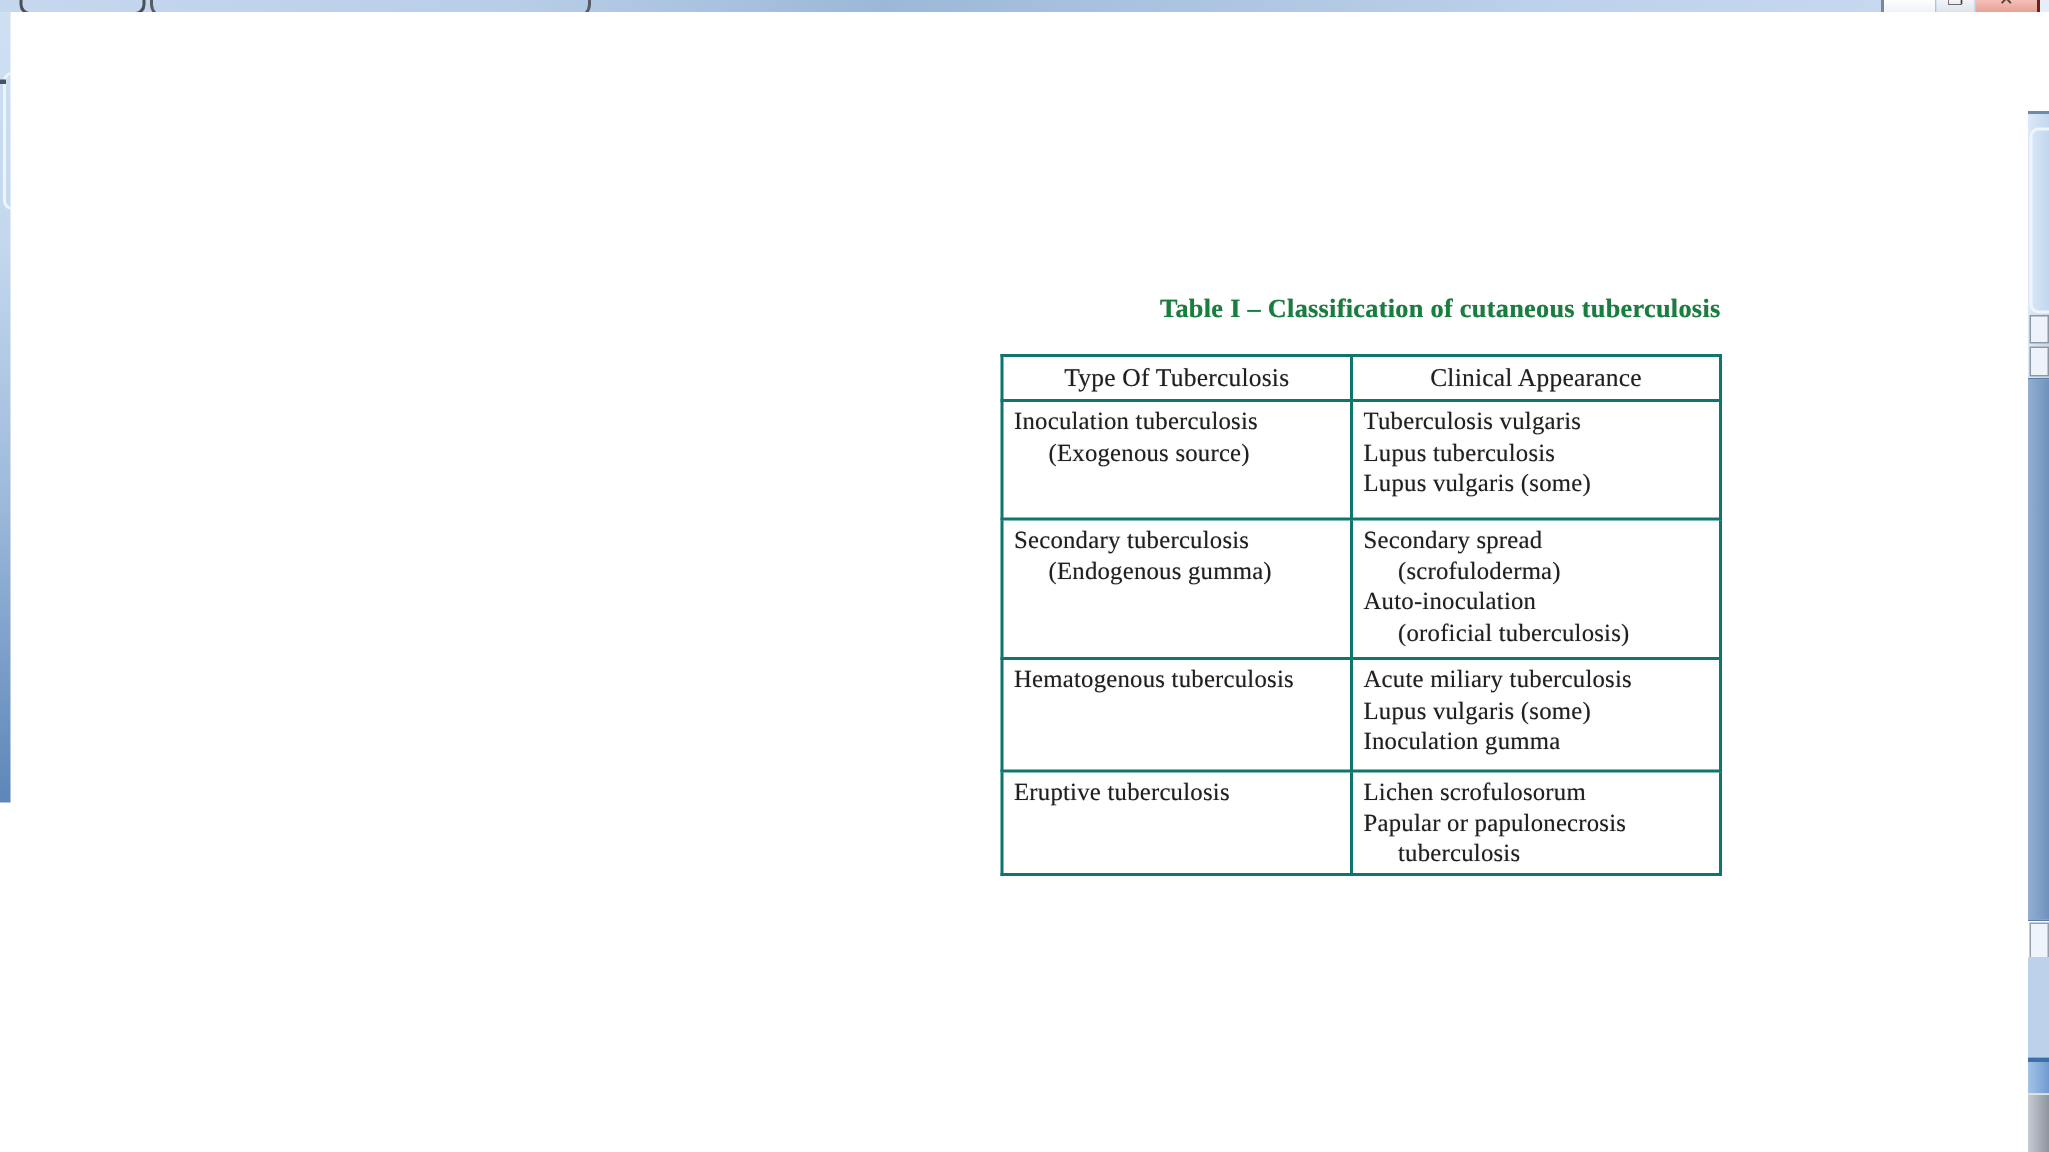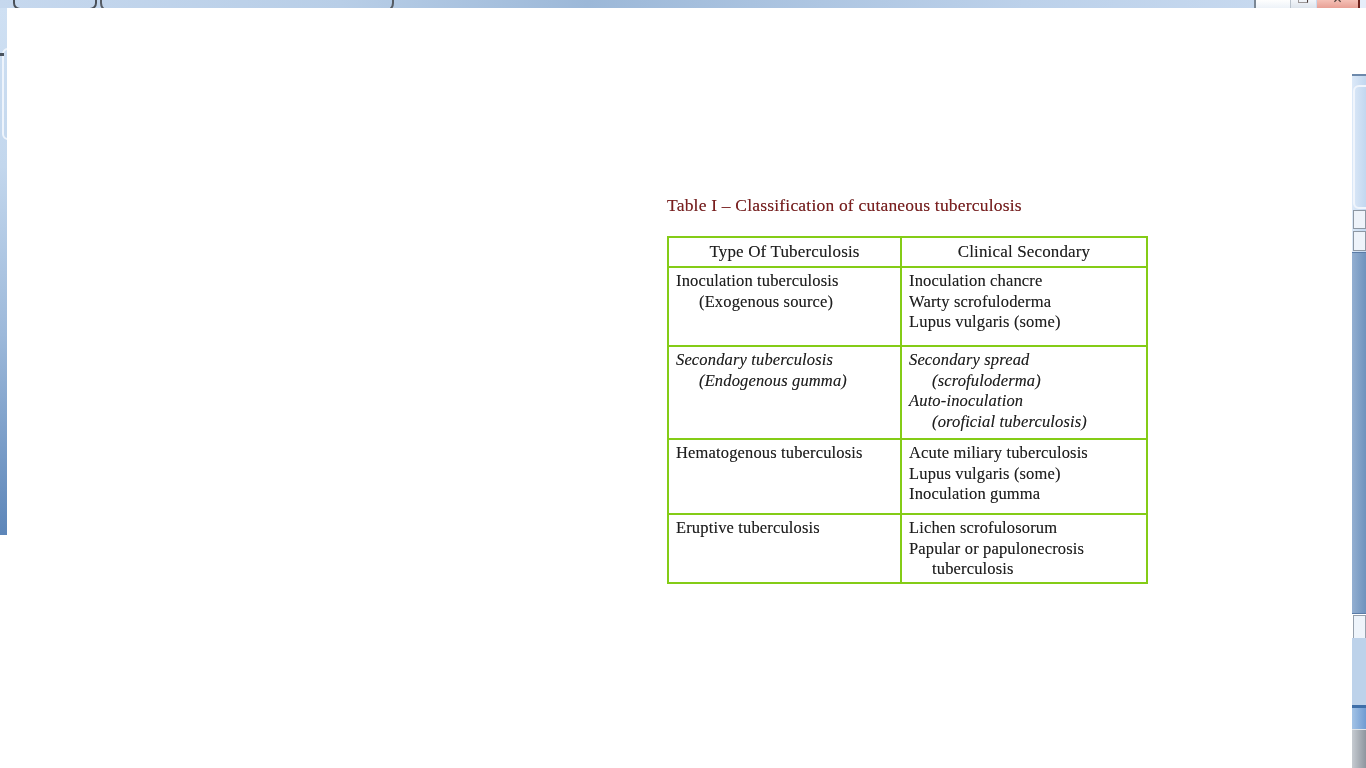--- a/index.html
+++ b/index.html
@@ -34,35 +34,35 @@
   .r-btn2{left:1353px;top:231px;width:11px;height:18px;}
   .r-thumb{left:1352px;top:252px;width:14px;height:360px;background:linear-gradient(90deg,#93afd1,#6e92bd);
     border-top:1px solid #5a7ba6;border-bottom:1px solid #5a7ba6;}
   .r-btn3{left:1353px;top:615px;width:11px;height:22px;background:#eef4fb;border:1px solid #96a0ac;}
   .r-track-bot{left:1352px;top:638px;width:14px;height:67px;background:#bdd2ea;}
   .r-line2{left:1352px;top:705px;width:14px;height:3px;background:#3f6fa8;}
   .r-blue2{left:1352px;top:708px;width:14px;height:21px;background:linear-gradient(90deg,#a3c3e6,#6f9bd2);}
   .r-gray{left:1352px;top:729px;width:14px;height:39px;background:linear-gradient(90deg,#c6cbd1,#8e959e);border-top:1px solid #dfe3e7;}
 
   
-  .scan-title{position:absolute;left:667px;top:195px;width:480px;text-align:left;
-    font-weight:normal;font-size:17.5px;letter-spacing:.2px;color:#7f1d1d;
+  .scan-title{position:absolute;left:667px;top:195px;width:480px;text-align:right;
+    font-weight:bold;font-size:17.5px;letter-spacing:.2px;color:#15803d;
     text-shadow:0 0 .6px rgba(40,40,40,.55);}
   table.scan{position:absolute;left:667px;top:236px;width:479px;border-collapse:collapse;table-layout:fixed;
     color:#1f1f1f;}
-  table.scan td,table.scan th{border:2px solid #84cc16;vertical-align:top;
+  table.scan td,table.scan th{border:2px solid #0f766e;vertical-align:top;
     font-size:16.5px;line-height:20.5px;letter-spacing:.15px;
     text-shadow:0 0 .6px rgba(40,40,40,.5);padding:3px 5px 2px 7px;}
   table.scan th{font-weight:normal;font-size:17px;text-align:center;vertical-align:middle;height:24px;padding:2px 4px;}
   .col-type{width:233px;}
   .col-app{width:246px;}
   .line{white-space:nowrap;}
   .line.indent{margin-left:23px;}
   tr.r1 td{height:72px;}
-  tr.r2 td{height:86px;font-style:italic;}
+  tr.r2 td{height:86px;}
   tr.r3 td{height:68px;margin-top:19px;}
   tr.r4 td{height:60px;}
 </style>
 </head>
 <body>
 
 <div class="top-strip">
   <div class="t-pill"></div>
   <div class="t-panel"></div>
   <div class="t-div1"></div>
@@ -97,30 +97,30 @@
 <div class="scan-title">Table I – Classification of cutaneous tuberculosis</div>
 
 <table class="scan">
   <colgroup>
     <col class="col-type">
       <col class="col-app">
   </colgroup>
   <tbody>
       <tr>
     <th>Type Of Tuberculosis</th>
-    <th>Clinical Secondary</th>
+    <th>Clinical Appearance</th>
   </tr>
   <tr class="r1">
     <td>
       <div class="line">Inoculation tuberculosis</div>
       <div class="line indent">(Exogenous source)</div>
     </td>
     <td>
-      <div class="line">Inoculation chancre</div>
-      <div class="line">Warty scrofuloderma</div>
+      <div class="line">Tuberculosis vulgaris</div>
+      <div class="line">Lupus tuberculosis</div>
       <div class="line">Lupus vulgaris (some)</div>
     </td>
   </tr>
   <tr class="r2">
     <td>
       <div class="line">Secondary tuberculosis</div>
       <div class="line indent">(Endogenous gumma)</div>
     </td>
     <td>
       <div class="line">Secondary spread</div>

